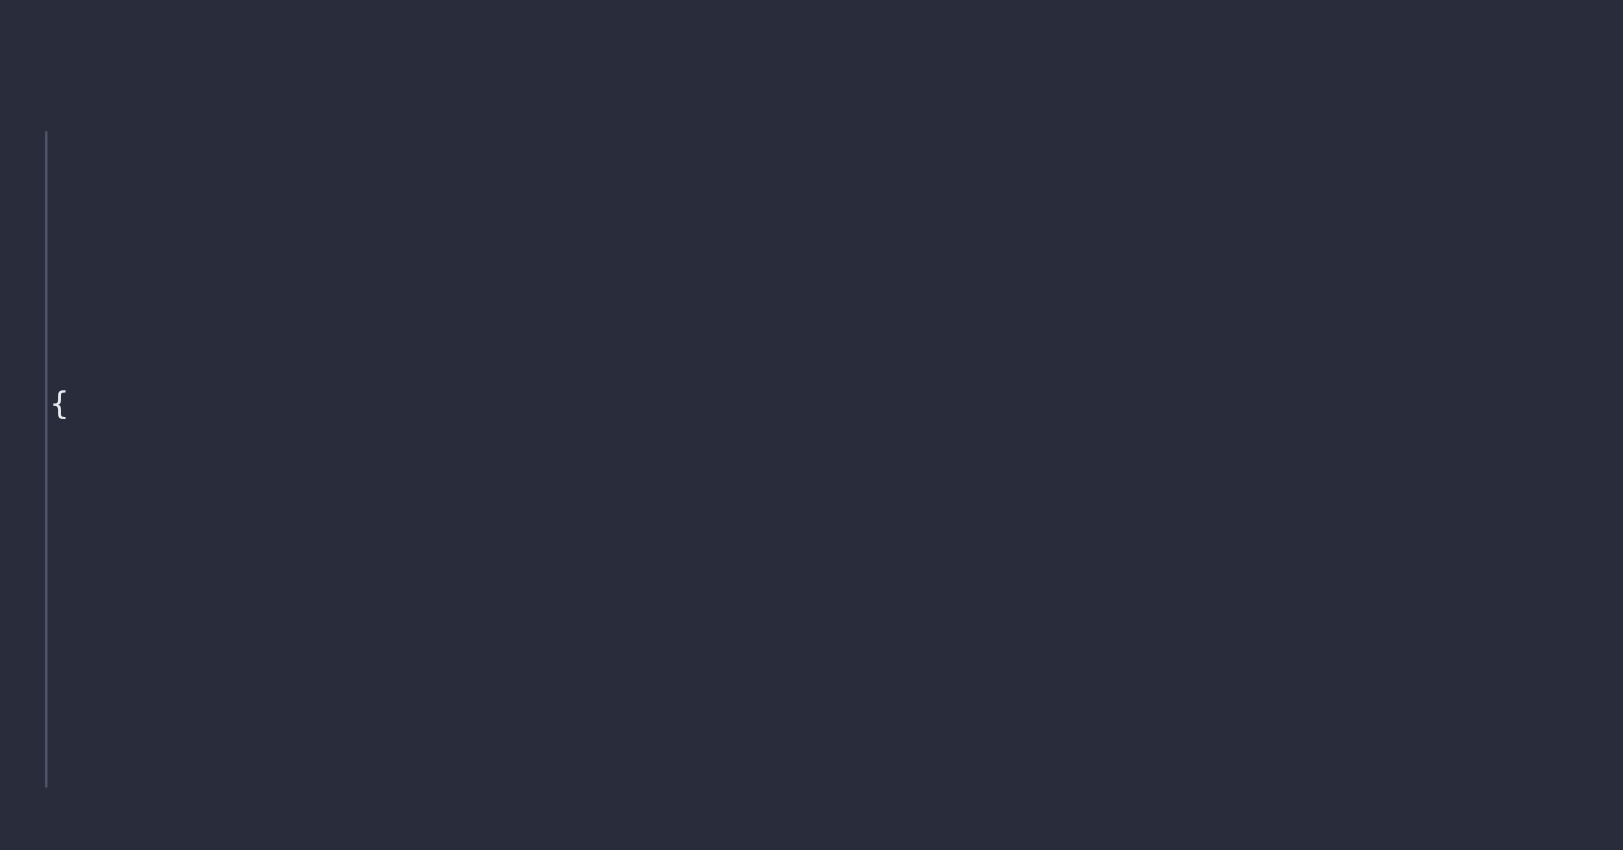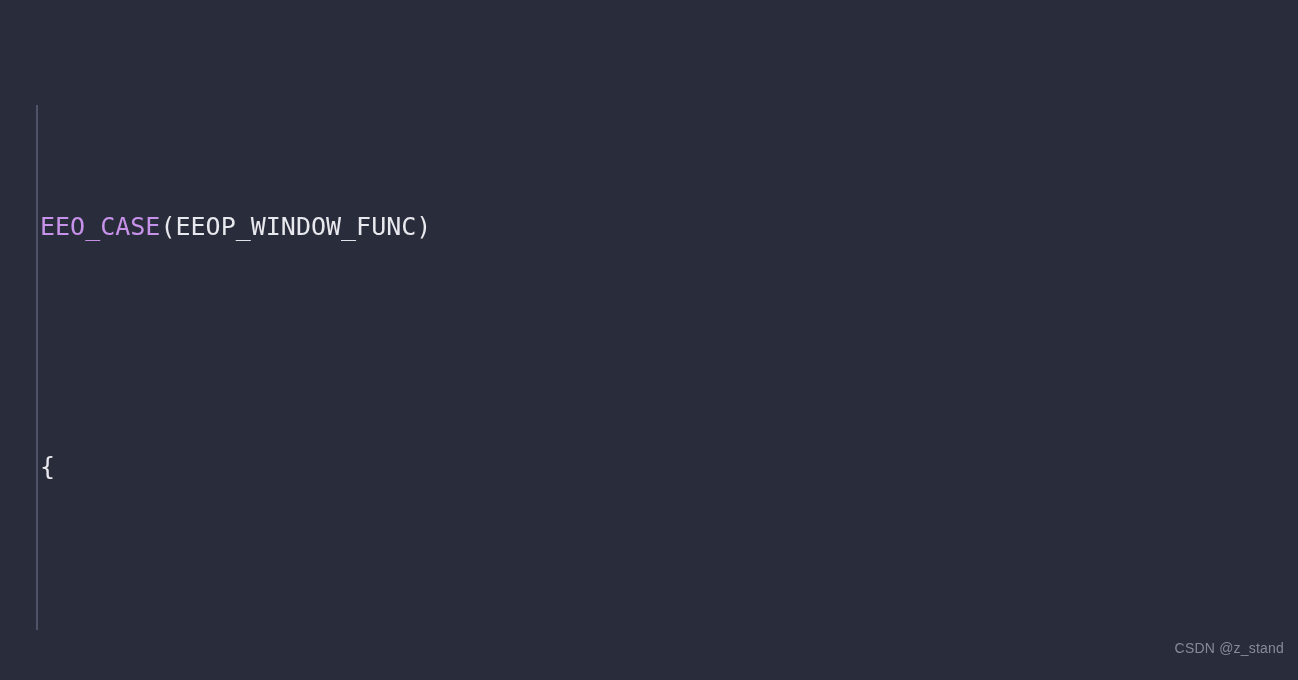--- a/index.html
+++ b/index.html
@@ -60,21 +60,20 @@
 </head>
 <body>
 
 <div id="editor">
 
   <div class="indent-guide"></div>
 
   <div class="code">
 
     
-    <div class="line"><span class="t-macro">EEO_CASE</span><span class="t-punct">(</span><span class="t-plain">EEOP_WINDOW_FUNC</span><span class="t-punct">)</span></div>
 
     
     <div class="line"><span class="t-punct">{</span></div>
 
     
     
 
     
     
 
@@ -103,15 +102,14 @@
     
 
     
     
 
     
     
 
   </div>
 
-  <div class="watermark">CSDN @z_stand</div>
 
 </div>
 
 </body></html>

